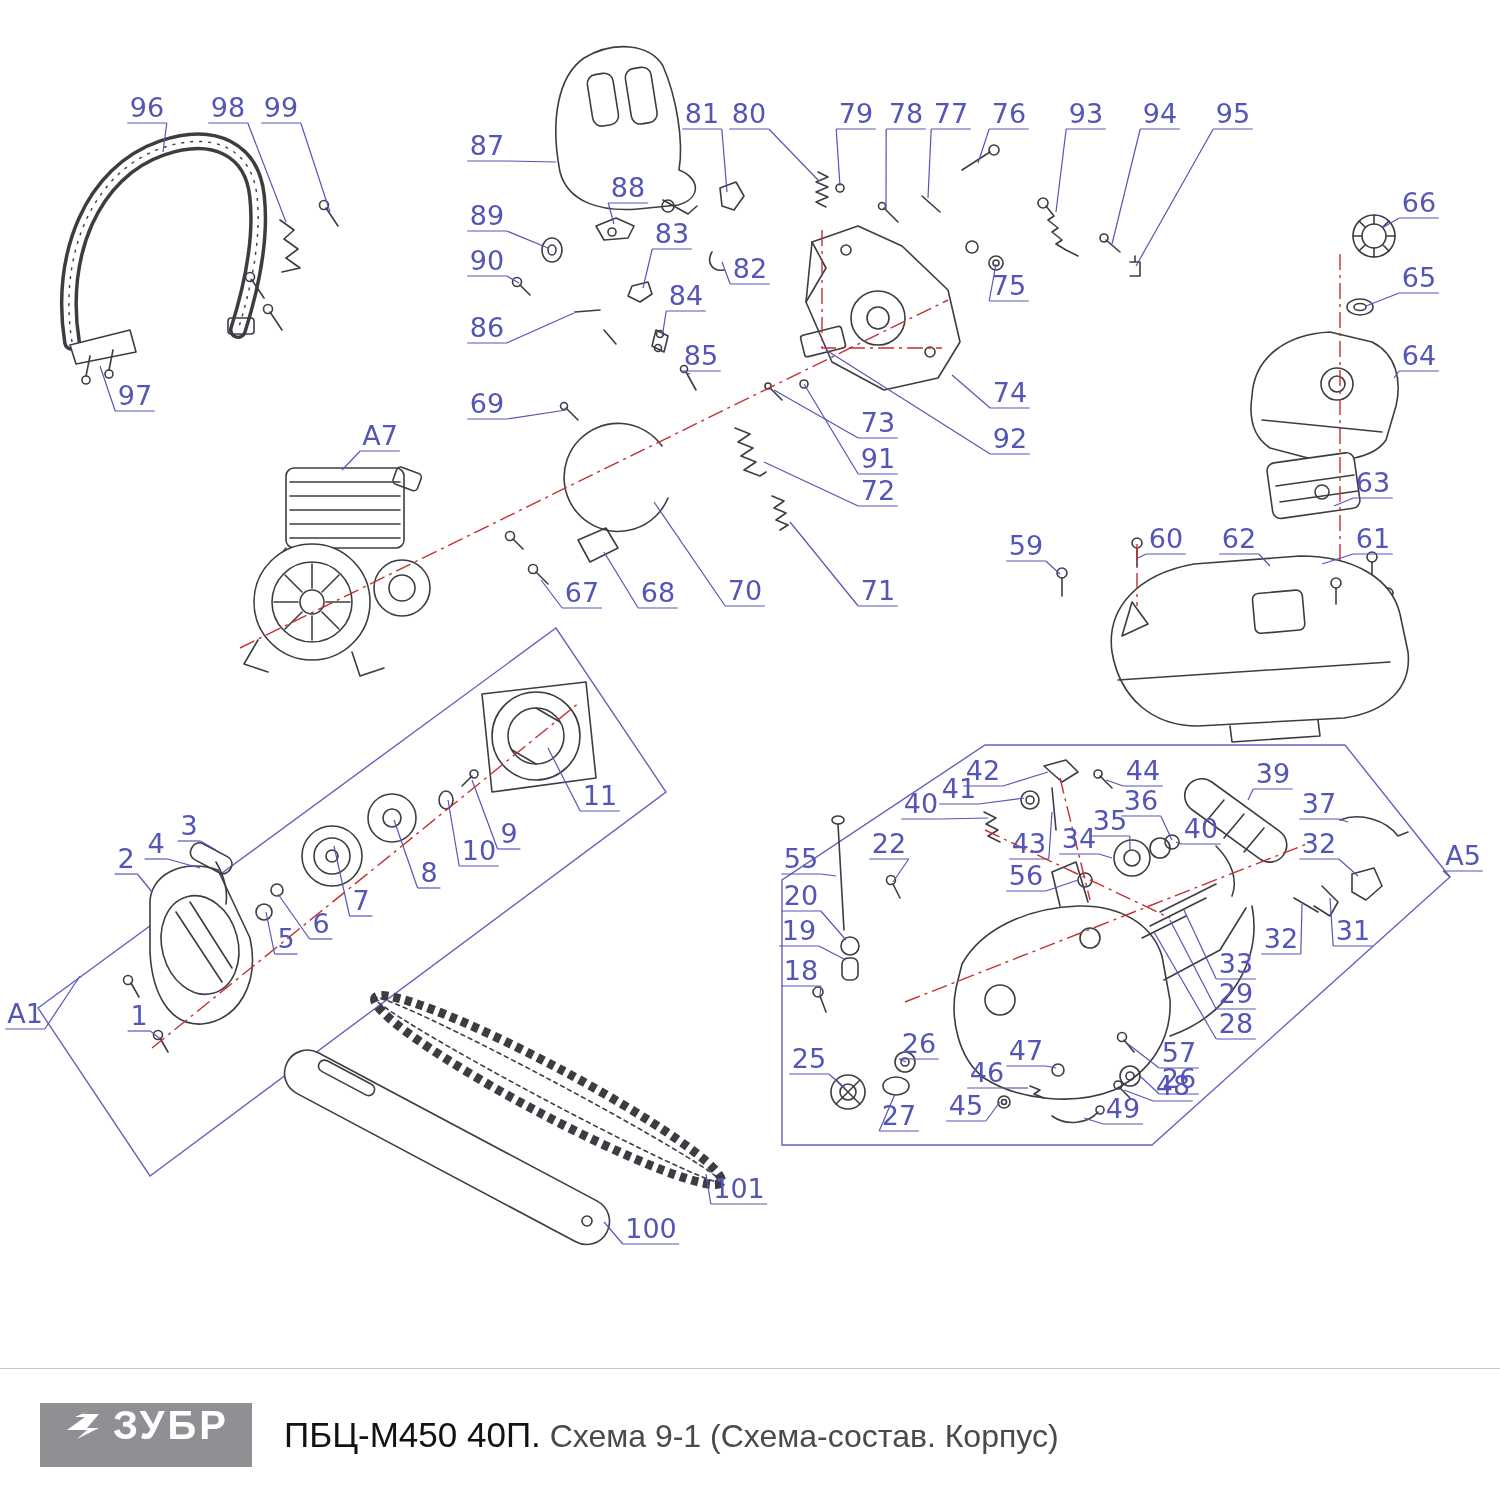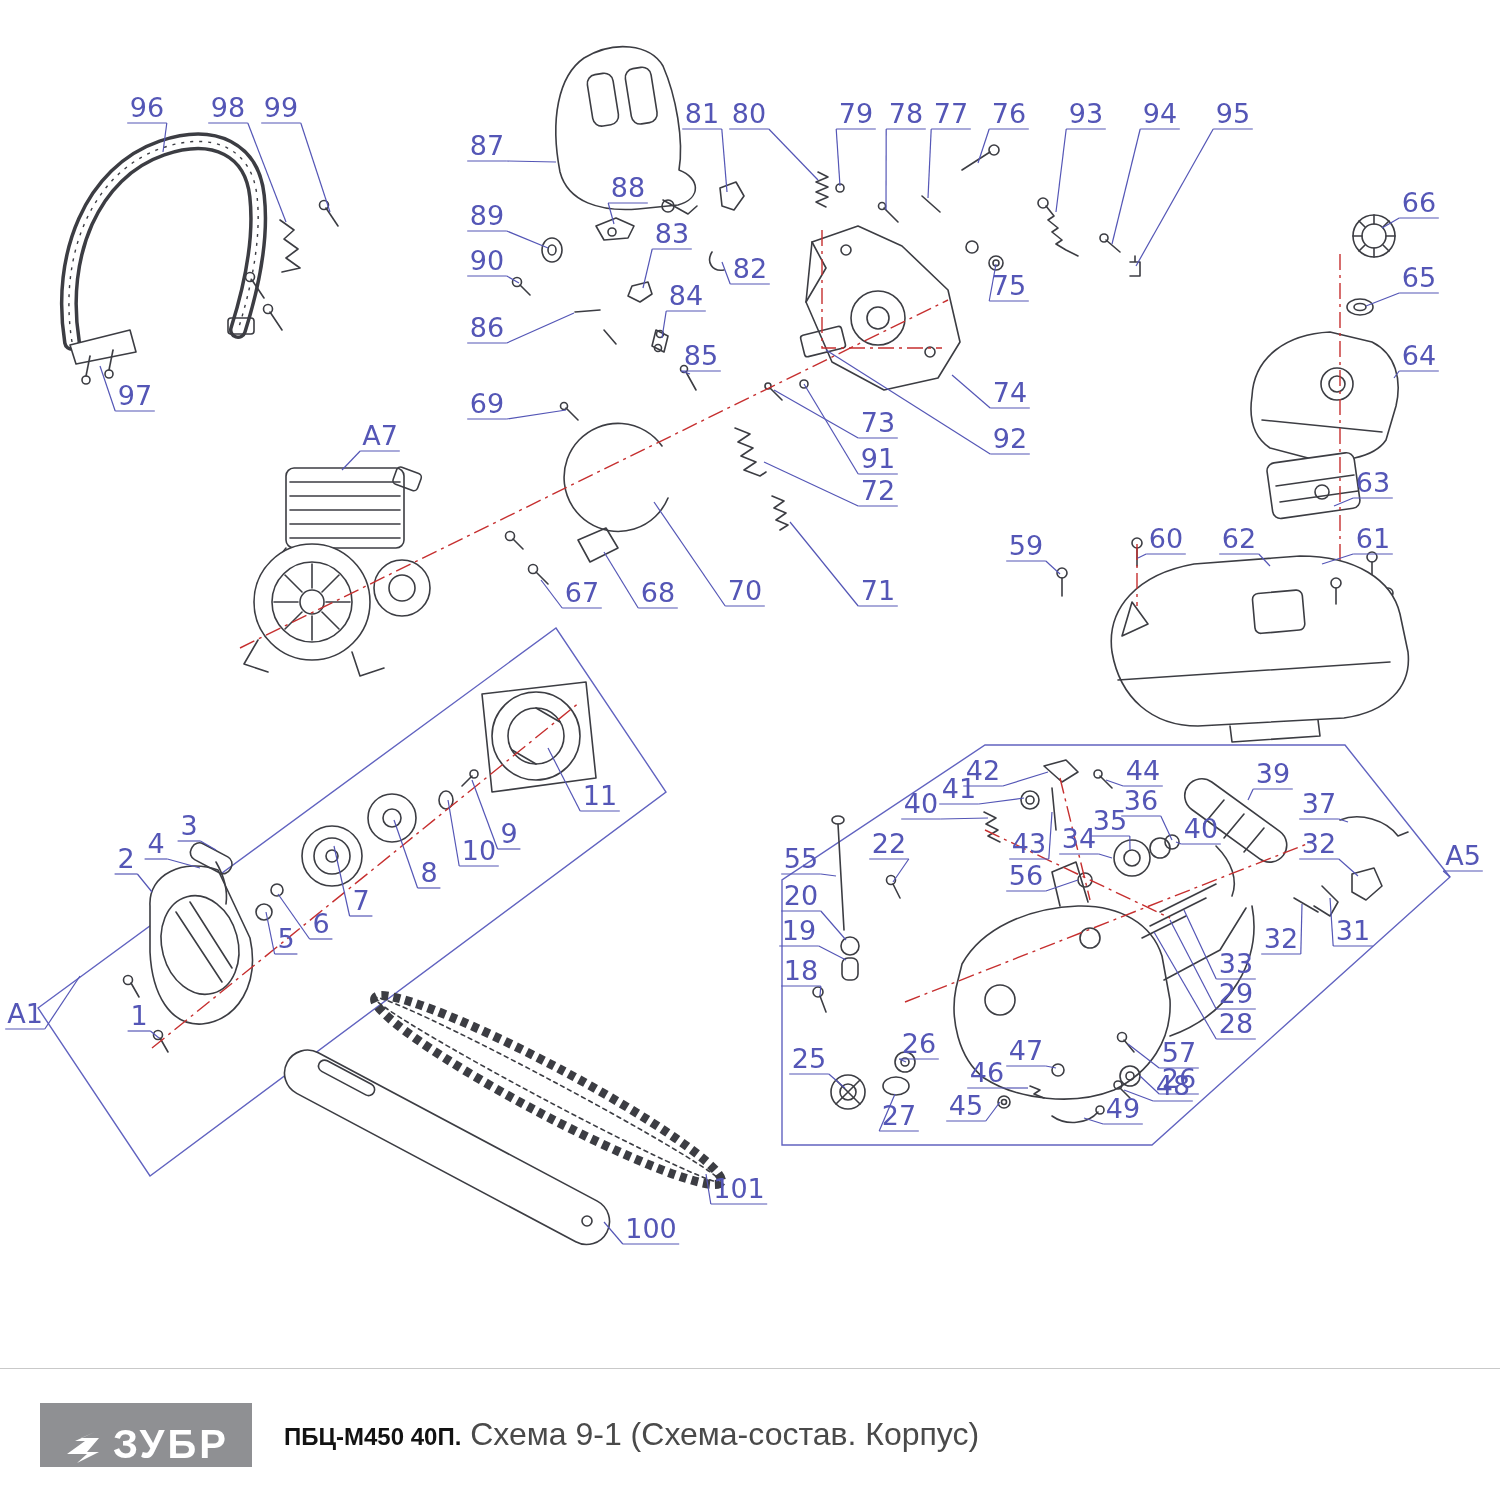--- a/index.html
+++ b/index.html
@@ -13,25 +13,25 @@
   .tube{stroke:var(--ink);stroke-width:18;fill:none;stroke-linecap:round;}
   .tube-in{stroke:#fff;stroke-width:11;fill:none;stroke-linecap:round;}
   .tube-tex{stroke:var(--ink);stroke-width:1.4;fill:none;stroke-dasharray:3 6;}
   .chain{stroke:var(--ink);stroke-width:9;fill:none;stroke-dasharray:7 5;}
   .axis{stroke:var(--axis);stroke-width:1.4;fill:none;stroke-dasharray:16 5 3 5;}
   .gbox{stroke:var(--box);stroke-width:1.4;fill:none;}
   #labels text{fill:var(--label);font-family:"DejaVu Sans","Liberation Sans",sans-serif;font-size:27px;text-anchor:middle;}
   #labels line{stroke:var(--label);stroke-width:1.2;}
   .footer{position:absolute;left:0;top:1368px;width:1500px;height:132px;border-top:1px solid #c9c9c9;
           display:flex;align-items:center;gap:32px;padding-left:40px;box-sizing:border-box;background:#fff;}
-  .brand{width:212px;height:64px;background:var(--brand);display:flex;align-items:flex-end;justify-content:center;gap:10px;flex:0 0 auto;}
+  .brand{width:212px;height:64px;background:var(--brand);display:flex;align-items:flex-start;justify-content:center;gap:10px;flex:0 0 auto;}
   .brand-text{color:#fff;font-weight:bold;font-size:40px;letter-spacing:3px;}
   .brand-icon{width:40px;height:40px;}
   .title{font-size:32px;color:#4a4a4a;white-space:nowrap;}
-  .t-bold{font-weight:bold;color:#121212;font-size:24px;margin-top:15px;}
+  .t-bold{font-weight:normal;color:#121212;font-size:35px;margin-top:15px;}
 </style>
 </head>
 <body>
 
 <svg id="diagram" width="1500" height="1368" viewBox="0 0 1500 1368" xmlns="http://www.w3.org/2000/svg">
 
   <g>
     <polygon class="gbox" points="38,1008 556,628 666,792 150,1176"></polygon>
     <polygon class="gbox" points="985,745 1345,745 1450,877 1152,1145 782,1145 782,880"></polygon>
   </g>

